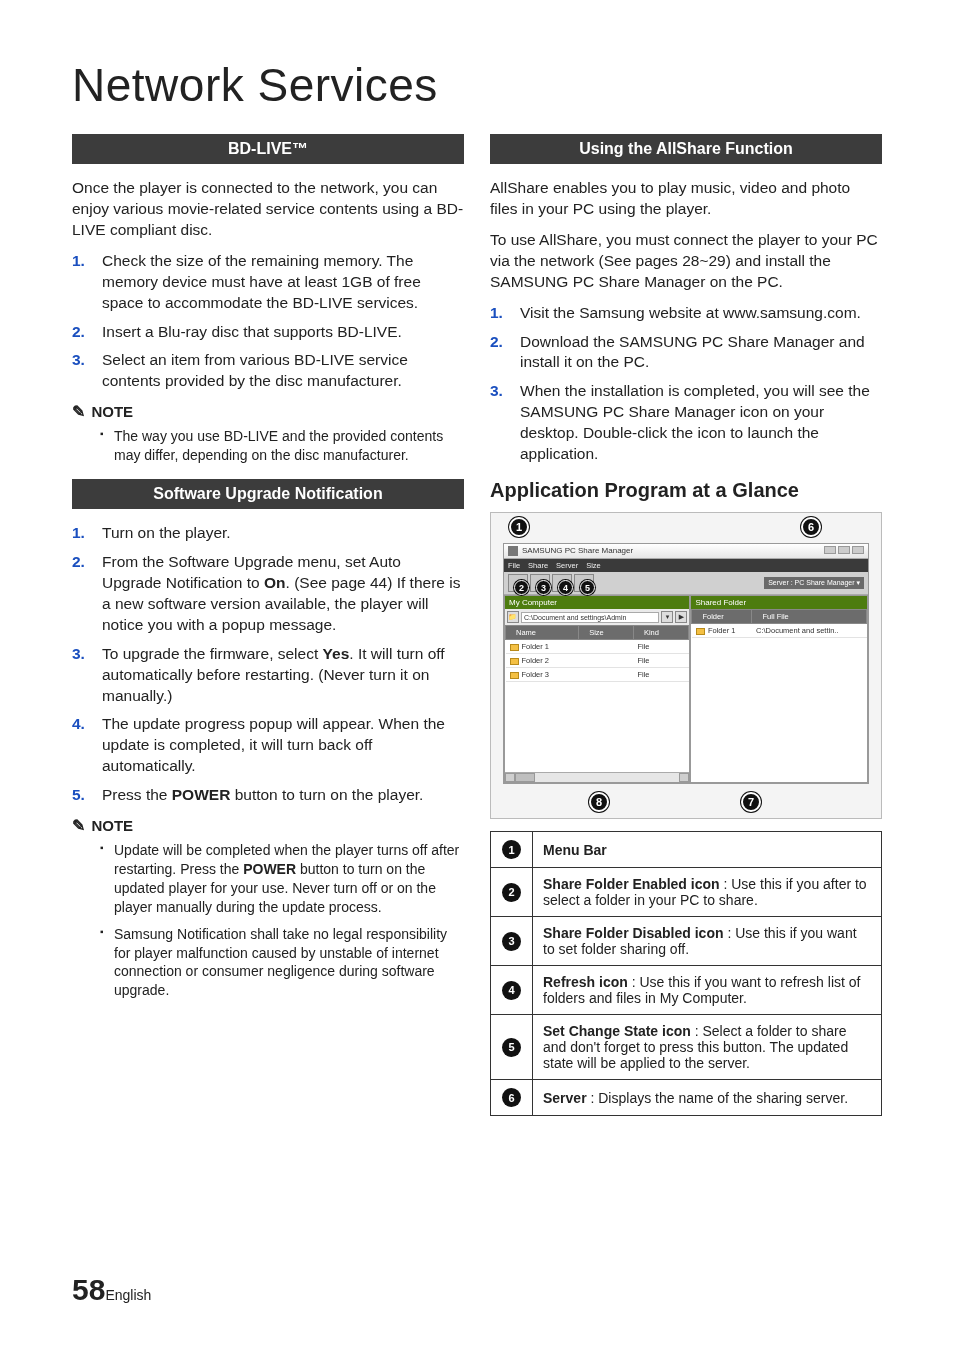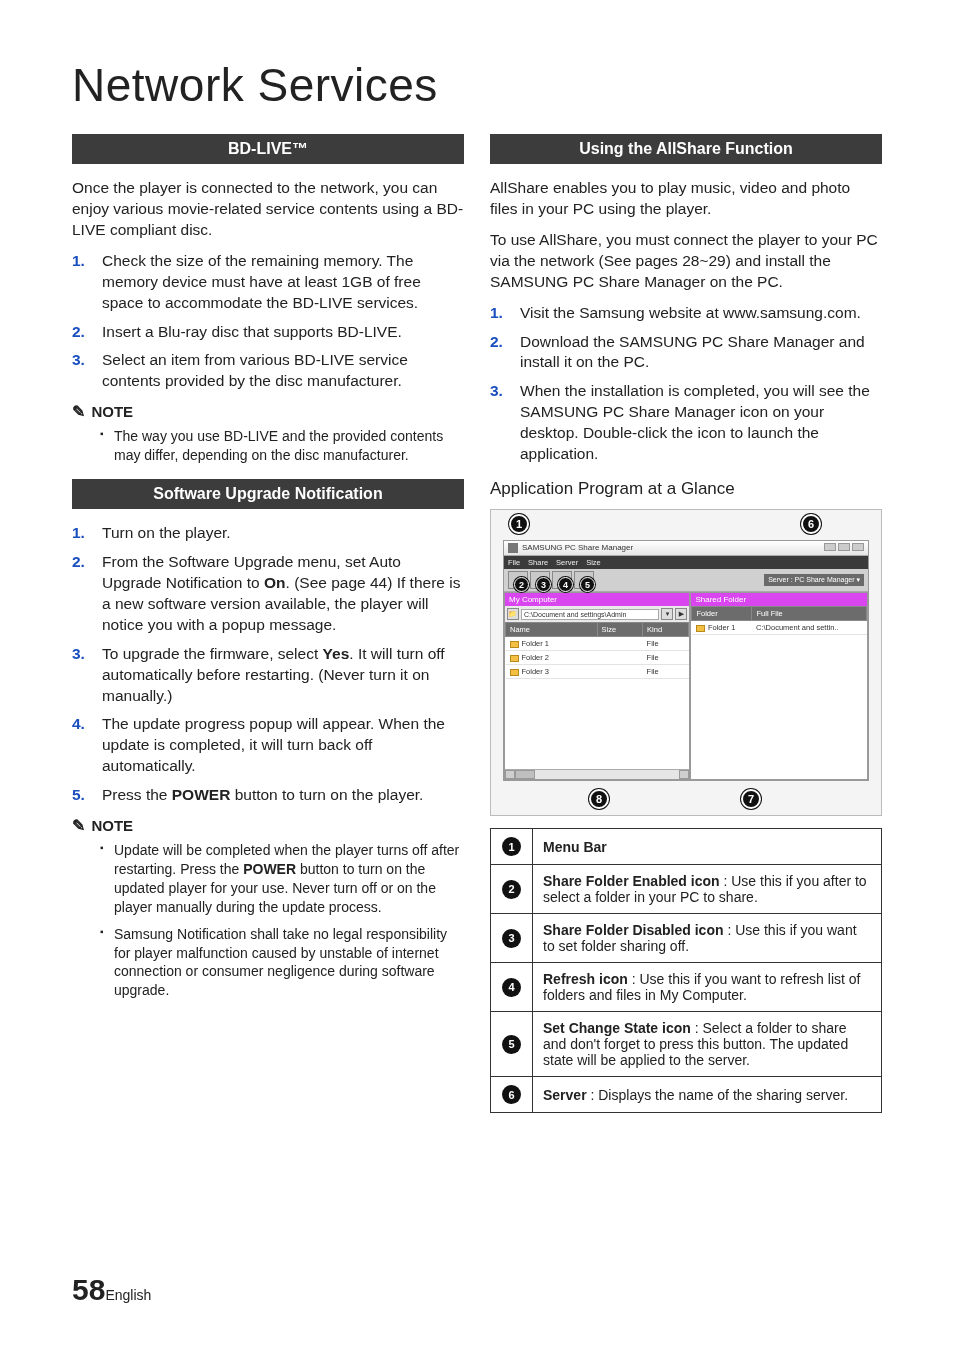--- a/index.html
+++ b/index.html
@@ -34,45 +34,45 @@
   .para { font-size: 15.5px; line-height: 1.35; margin-bottom: 10px; }
   ol.numbered { list-style: none; padding: 0; margin: 0 0 10px 0; }
   ol.numbered > li { display: flex; gap: 12px; font-size: 15.5px; line-height: 1.35; margin-bottom: 8px; }
   ol.numbered > li > .num { flex: 0 0 18px; color: #1a4fbf; font-weight: bold; }
   ol.numbered > li > .body { flex: 1; }
   .note-head { display: flex; align-items: center; gap: 6px; font-weight: bold; font-size: 15px; margin: 6px 0 6px 0; }
   .note-head .pencil { font-size: 16px; }
   ul.bullets { list-style: none; padding: 0; margin: 0 0 14px 28px; }
   ul.bullets > li { position: relative; font-size: 14px; line-height: 1.35; margin-bottom: 8px; padding-left: 14px; }
   ul.bullets > li::before { content: "▪"; position: absolute; left: 0; top: 0; font-size: 10px; }
-  .subhead { font-weight: normal; font-size: 17px; margin: 14px 0 10px 0; }
+  .subhead { font-weight: bold; font-size: 20px; margin: 14px 0 10px 0; }
 
   
   .app-figure { border: 1px solid #bbb; background: #f4f4f4; width: 100%; position: relative; padding: 30px 12px 34px 12px; margin-bottom: 12px; }
   .app-window { background: #d8d8d8; border: 1px solid #999; font-size: 8px; color: #333; }
   .titlebar { background: linear-gradient(#fff,#e6e6e6); display:flex; align-items:flex-start; padding: 2px 4px; border-bottom:1px solid #aaa; }
   .titlebar .ticon { width:10px; height:10px; background:#777; margin-right:4px; }
   .titlebar .spacer { flex:1; }
   .winbtns { display:flex; gap:2px; }
   .winbtns span { width:12px; height:8px; background:#ccc; border:1px solid #999; display:inline-block; }
   .menubar { background:#3a3a3a; color:#eee; padding:2px 4px; display:flex; gap:8px; font-size:7.5px; }
   .toolbar { display:flex; gap:2px; background:#d0d0d0; padding:2px 4px; align-items:center; border-bottom:1px solid #aaa; }
   .tool { width:20px; height:18px; background:#c9c9c9; border:1px solid #888; position:relative; }
   .toolbar .flex1 { flex:1; }
   .srvlabel { background:#6a6a6a; color:#fff; font-size:7px; padding:2px 4px; }
   .panes { display:flex; }
   .pane { border:1px solid #999; background:#fff; }
   .pane-left { flex: 1.05; }
   .pane-right { flex: 1; }
-  .pane-head { background:#d946ef; color:#fff; font-size:8px; padding:2px 4px; }
+  .pane-head { background:#4d7c0f; color:#fff; font-size:8px; padding:2px 4px; }
   .path-row { display:flex; align-items:center; padding:2px; gap:2px; background:#eaeaea; }
   .path-input { flex:1; background:#fff; border:1px solid #aaa; font-size:7px; padding:1px 2px; white-space:nowrap; overflow:hidden; }
   .path-btn { width:12px; height:12px; border:1px solid #888; background:#ddd; font-size:7px; text-align:center; line-height:10px; }
   .tbl { width:100%; border-collapse:collapse; font-size:7.5px; }
-  .tbl th { background:#6c6c6c; color:#fff; font-weight:normal; text-align:left; padding:2px 4px; border:1px solid #888; }
+  .tbl th { background:#6c6c6c; color:#fff; font-weight:normal; text-align:left; padding:2px 10px; border:1px solid #888; }
   .tbl td { padding:2px 4px; border-bottom:1px solid #e3e3e3; }
   .fico { width:9px; height:7px; background:#f4c043; display:inline-block; margin-right:3px; vertical-align:middle; border:1px solid #b88a1a; }
   .empty-rows { height: 90px; }
   .scroll-strip { height:10px; background:#e6e6e6; border-top:1px solid #aaa; display:flex; }
   .scroll-strip .thumb { width:20px; background:#bfbfbf; border:1px solid #999; }
   .scroll-strip .btn { width:10px; background:#cfcfcf; border:1px solid #999; }
 
   .circle-badge {
     width: 20px; height: 20px; border-radius:50%; background:#111; color:#fff;
     font-size:11px; font-weight:bold; display:flex; align-items:center; justify-content:center;

